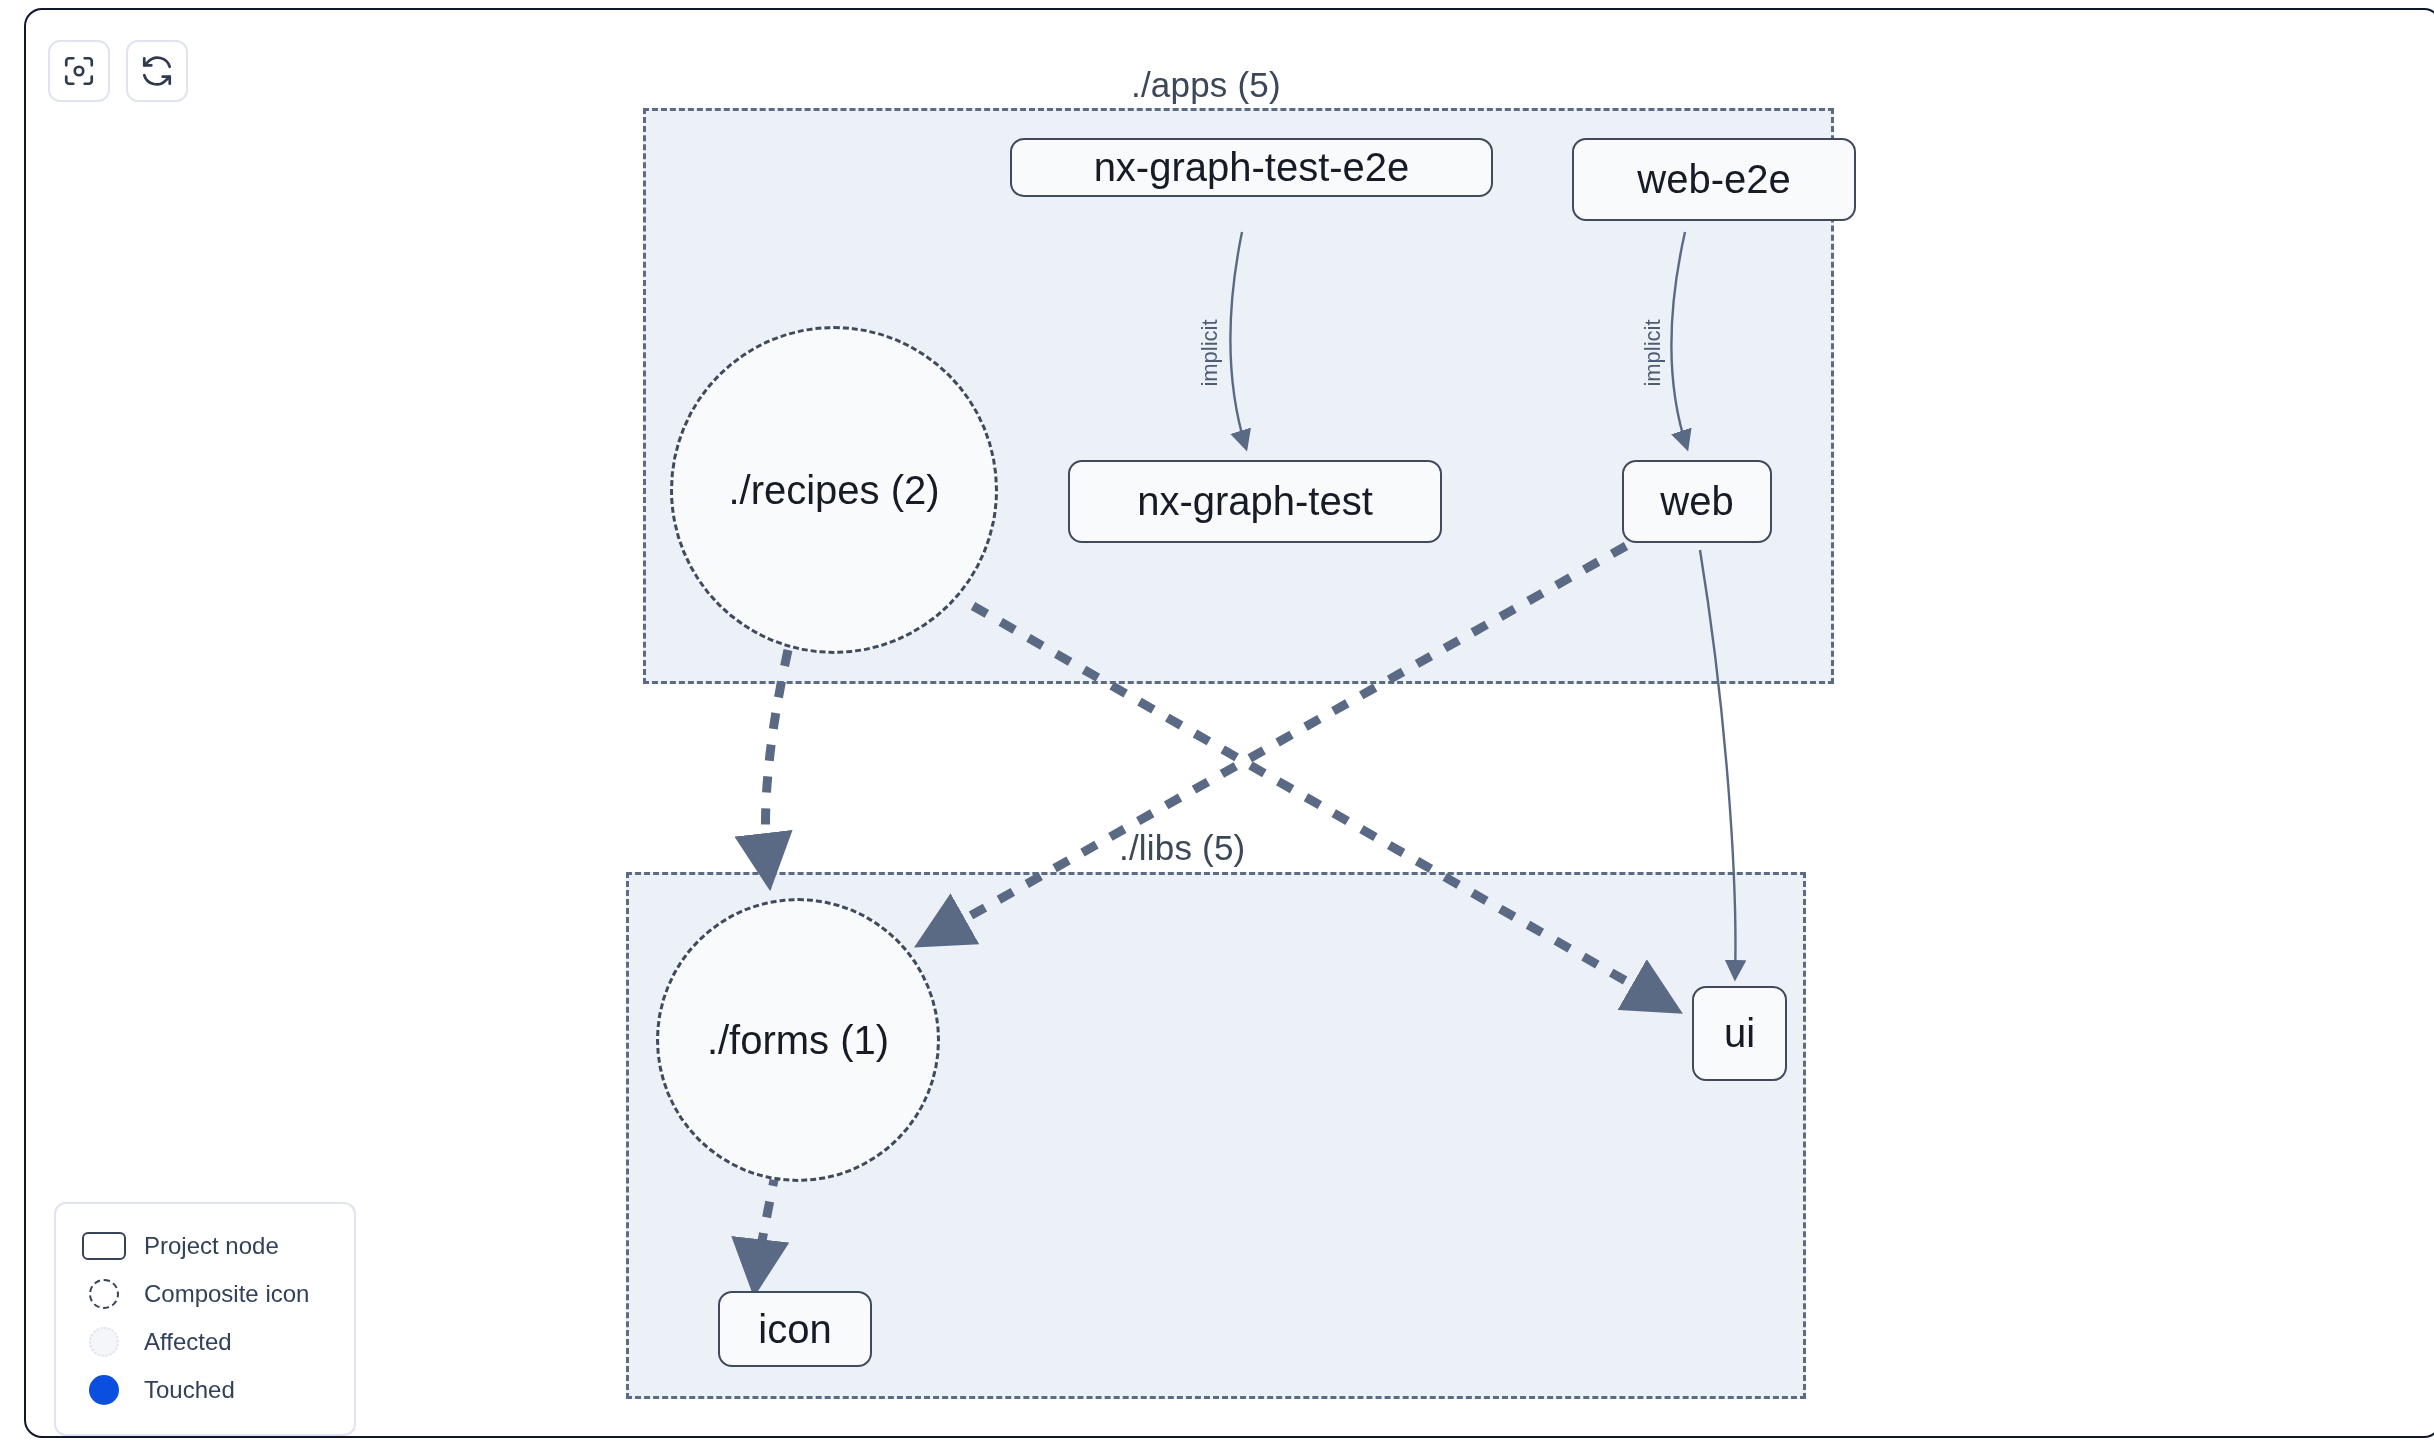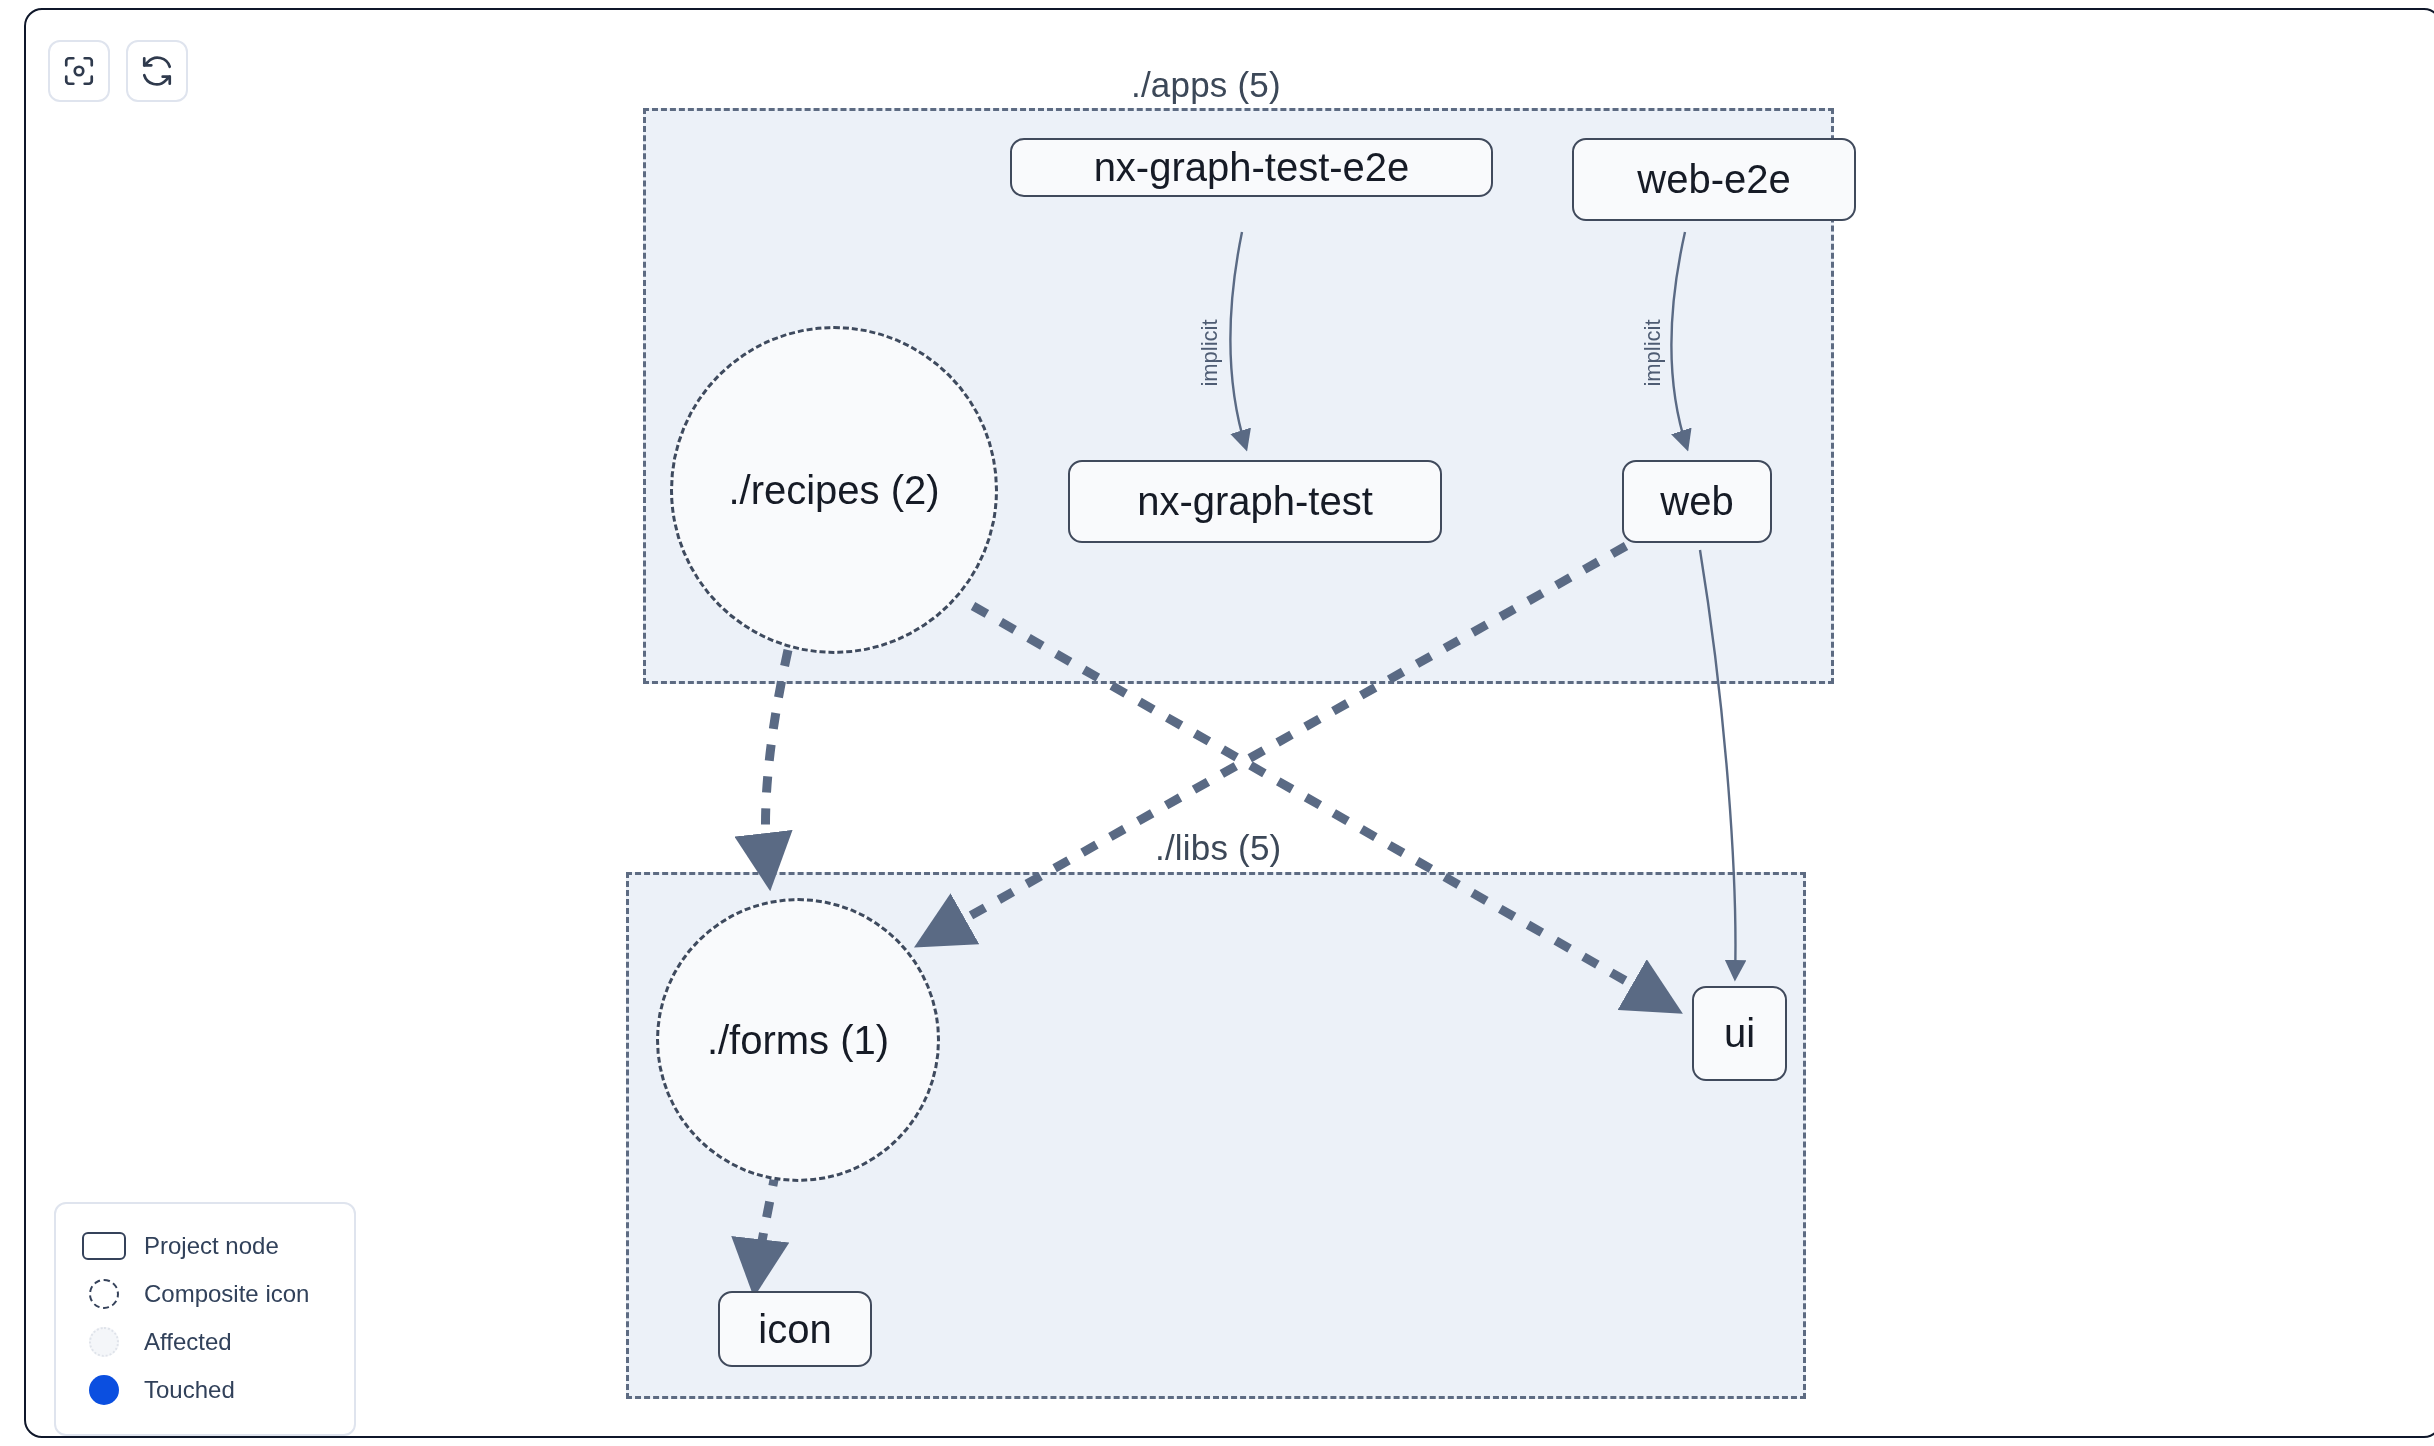--- a/index.html
+++ b/index.html
@@ -213,21 +213,21 @@
       </span>
     </button>
   </div>
 
   <div id="graph-canvas">
 
     <div class="group-box" style="left:617px; top:98px; width:1191px; height:576px;"></div>
     <div class="group-box" style="left:600px; top:862px; width:1180px; height:527px;"></div>
 
     <div class="group-label" style="left:1105px; top:55px;">./apps (5)</div>
-    <div class="group-label" style="left:1129px; top:818px;">./libs (5)</div>
+    <div class="group-label" style="left:1093px; top:818px;">./libs (5)</div>
 
     <svg id="edge-layer" viewBox="0 0 2418 1430" preserveAspectRatio="none">
       <defs>
         <marker id="ah-thin" viewBox="0 0 12 12" refX="10" refY="6" markerWidth="9" markerHeight="9" orient="auto-start-reverse">
           <path d="M0 0 L12 6 L0 12 z" fill="#5a6a84"></path>
         </marker>
         <marker id="ah-thick" viewBox="0 0 12 12" refX="8" refY="6" markerWidth="6.5" markerHeight="6.5" orient="auto-start-reverse">
           <path d="M0 0 L12 6 L0 12 z" fill="#5a6a84"></path>
         </marker>
       </defs>

